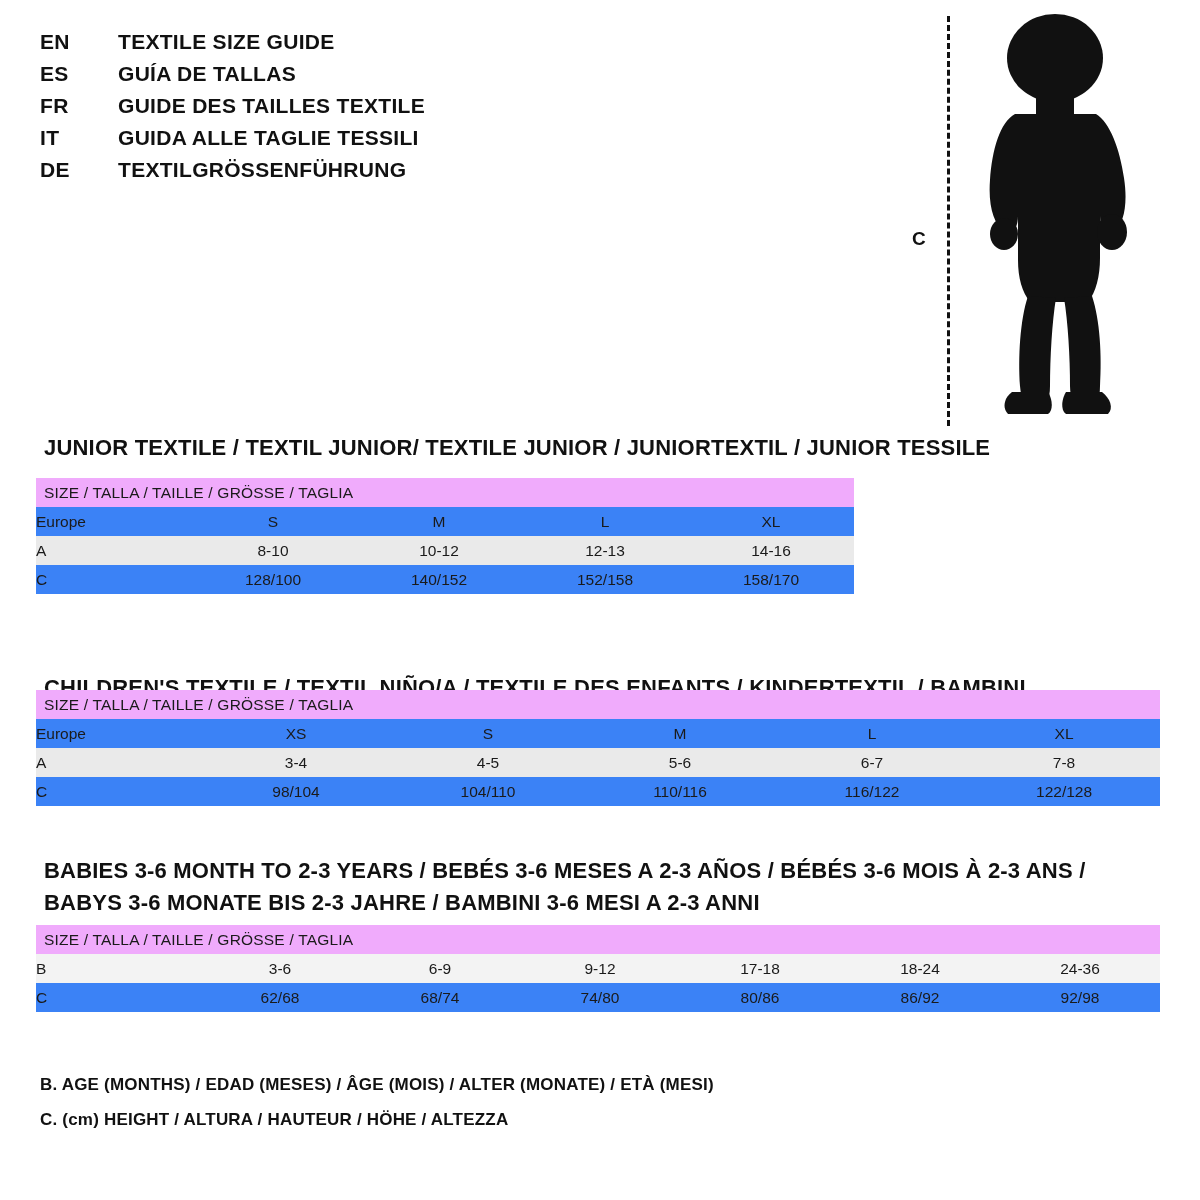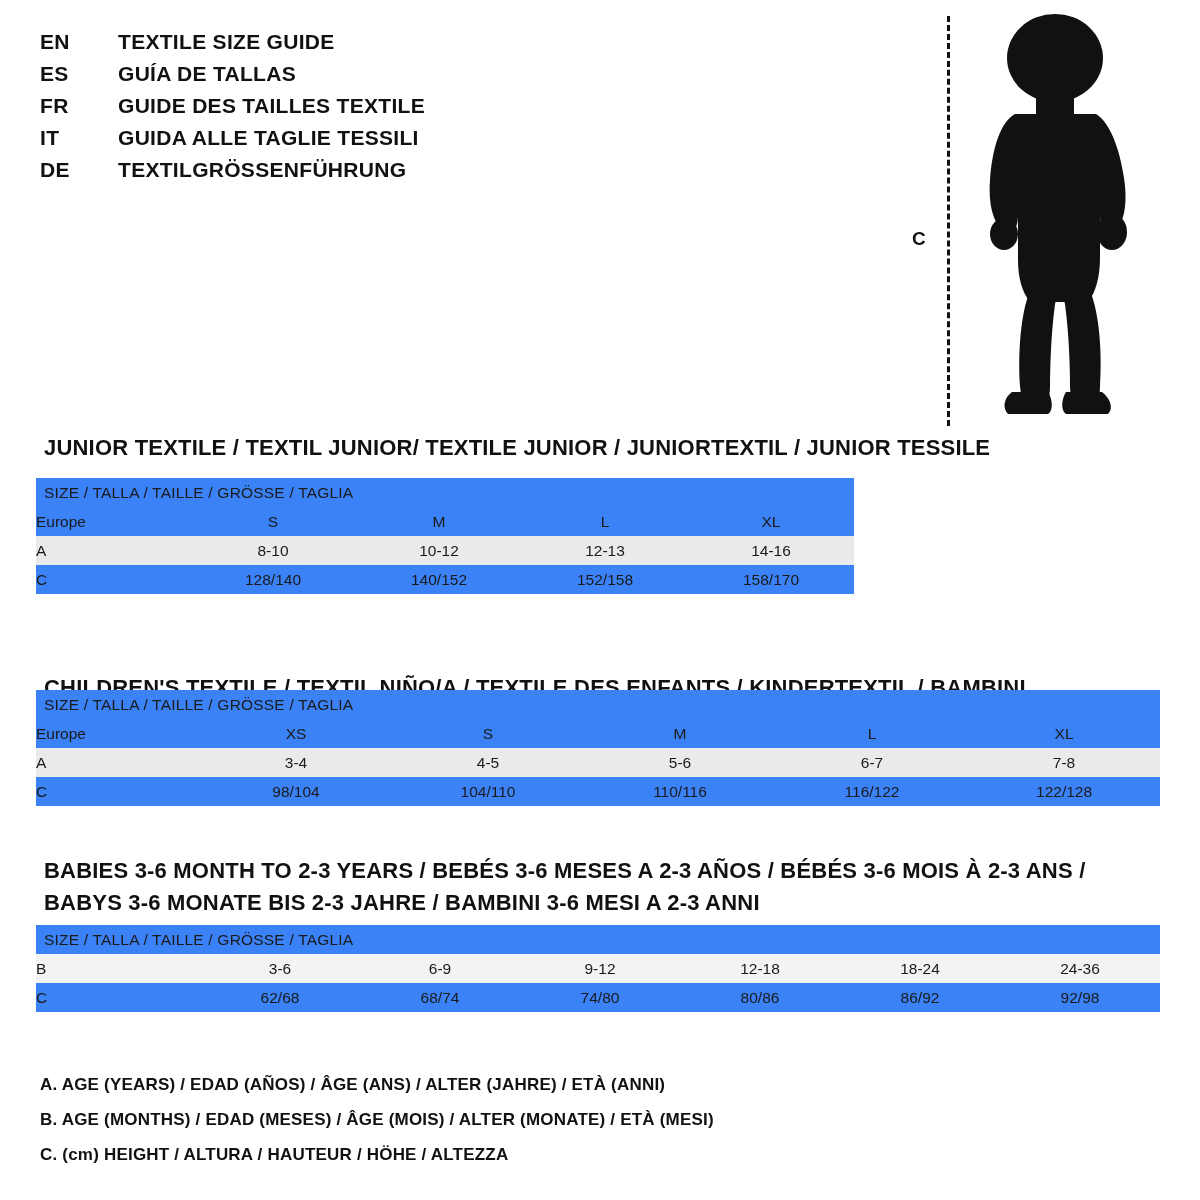--- a/index.html
+++ b/index.html
@@ -99,21 +99,21 @@
     font-size: 15.5px;
     color: #1a1a1a;
   }
   table.size-table td, table.size-table th {
     padding: 0;
     height: 29px;
     vertical-align: middle;
     font-weight: 400;
   }
   .hdr-row td {
-    background: #3b82f6;
+    background: #f0abfc;
     font-weight: 700;
     font-size: 15.5px;
     letter-spacing: 0.2px;
     text-transform: uppercase;
   }
   .hdr-row td.hdr-cell {
     padding-left: 8px;
   }
   .row-white td { background: #3b82f6; }
   .row-grey td { background: #eaeaea; }
@@ -242,21 +242,21 @@
       </tr>
       <tr class="row-grey">
         <td class="cell-label">A</td>
         <td class="cell-val">8-10</td>
         <td class="cell-val">10-12</td>
         <td class="cell-val">12-13</td>
         <td class="cell-val">14-16</td>
       </tr>
       <tr class="row-white">
         <td class="cell-label">C</td>
-        <td class="cell-val">128/140</td>
+        <td class="cell-val">128/100</td>
         <td class="cell-val">140/152</td>
         <td class="cell-val">152/158</td>
         <td class="cell-val">158/170</td>
       </tr>
     </tbody>
   </table>
 
   <div class="section-title" style="top:645px; width:1060px;margin-top:27px;">CHILDREN'S TEXTILE / TEXTIL NIÑO/A / TEXTILE DES ENFANTS / KINDERTEXTIL / BAMBINI TESSILE</div>
 
   <table class="size-table" style="left:36px; top:690px; width:1124px;">
@@ -313,35 +313,34 @@
     </colgroup>
     <tbody>
       <tr class="hdr-row">
         <td class="hdr-cell" colspan="7">SIZE / TALLA / TAILLE / GRÖSSE / TAGLIA</td>
       </tr>
       <tr class="row-lgrey">
         <td class="cell-label">B</td>
         <td class="cell-val">3-6</td>
         <td class="cell-val">6-9</td>
         <td class="cell-val">9-12</td>
-        <td class="cell-val">12-18</td>
+        <td class="cell-val">17-18</td>
         <td class="cell-val">18-24</td>
         <td class="cell-val">24-36</td>
       </tr>
       <tr class="row-white">
         <td class="cell-label">C</td>
         <td class="cell-val">62/68</td>
         <td class="cell-val">68/74</td>
         <td class="cell-val">74/80</td>
         <td class="cell-val">80/86</td>
         <td class="cell-val">86/92</td>
         <td class="cell-val">92/98</td>
       </tr>
     </tbody>
   </table>
 
   <div class="footnotes">
-    <div class="footnote">A. AGE (YEARS) / EDAD (AÑOS) / ÂGE (ANS) / ALTER (JAHRE) / ETÀ (ANNI)</div>
     <div class="footnote">B. AGE (MONTHS) / EDAD (MESES) / ÂGE (MOIS) / ALTER (MONATE) / ETÀ (MESI)</div>
     <div class="footnote mixed">C. (cm) HEIGHT / ALTURA / HAUTEUR / HÖHE / ALTEZZA</div>
   </div>
 
 </div>
 
 </body></html>

